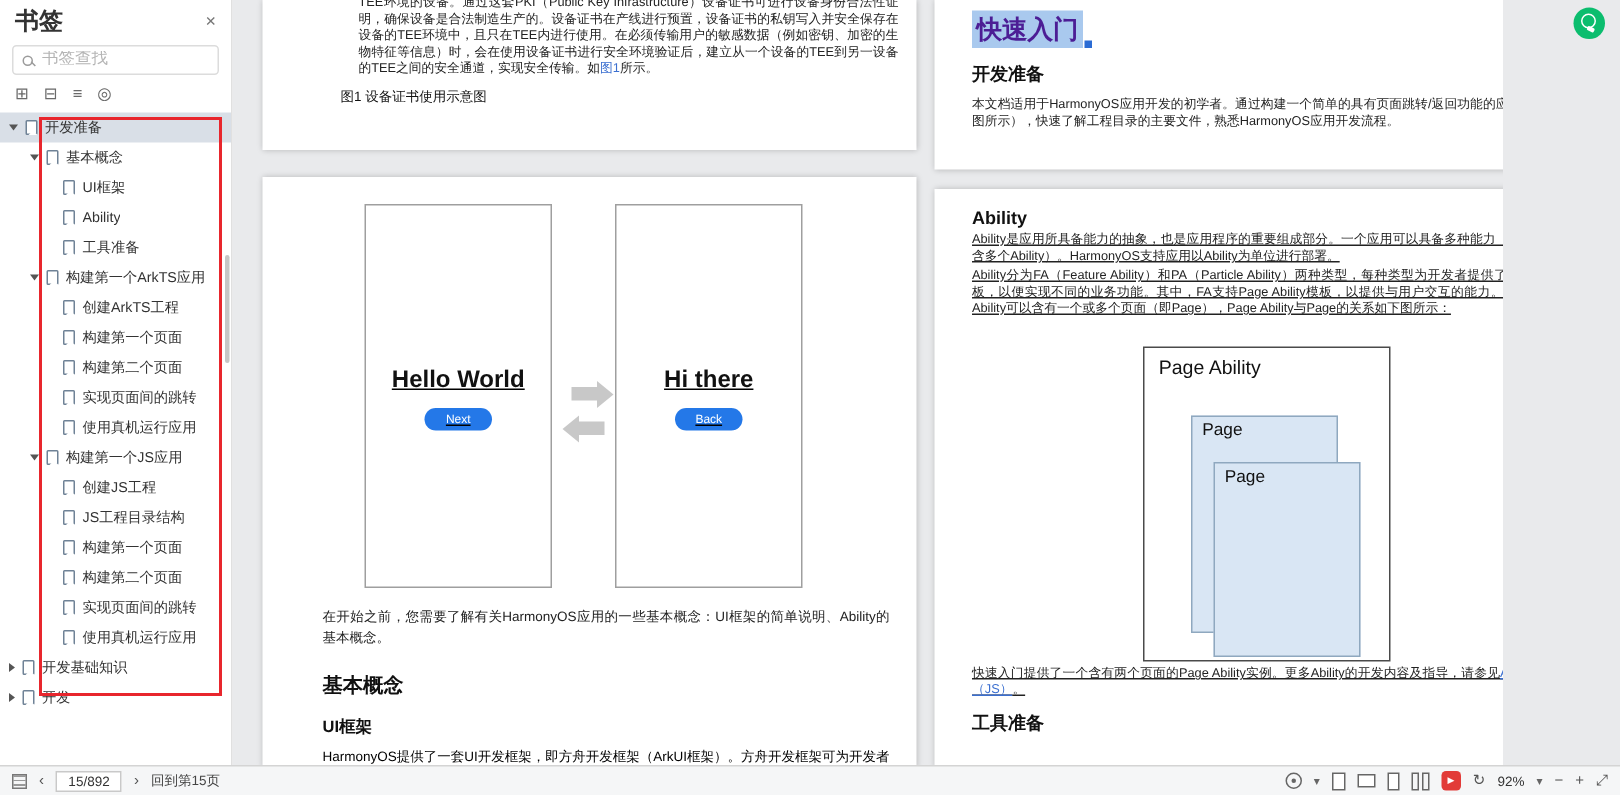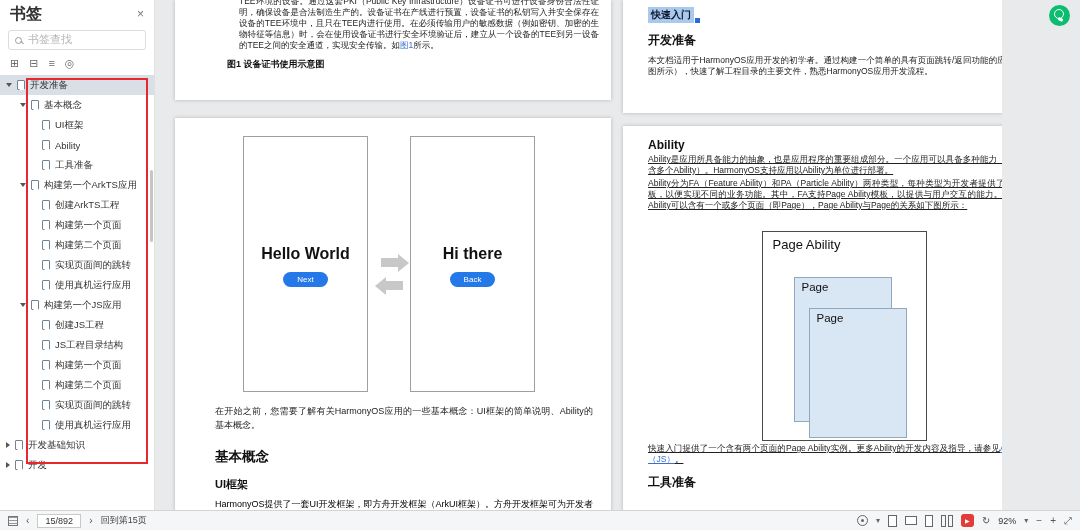--- a/index.html
+++ b/index.html
@@ -39,31 +39,31 @@
   .ptl { left:20px; top:0; width:436px; height:100px; }
   .ptr { left:468px; top:0; width:440px; height:113px; padding:0 23px 0 25px; }
   .pbl { left:20px; top:118px; width:436px; height:394px; padding:0 18px 0 40px; }
   .pbr { left:468px; top:126px; width:440px; height:386px; padding:0 23px 0 25px; }
 
   .body-sm { font-size:8.5px; line-height:11px; text-align:justify; color:#222; }
   .link { color:#3b6fd0; cursor:pointer; }
   .link.u { text-decoration:underline; }
 
   .ptl-body { margin:-4px 12px 0 64px; }
-  .fig-cap { margin:7px 0 0 40px; font-size:9px; font-weight:bold; color:#111;padding-left:12px; }
-
-  .qs-title { margin-top:7px; font-size:10px; font-weight:bold; color:#0f172a; display:flex; align-items:flex-end; }
+  .fig-cap { margin:7px 0 0 40px; font-size:9px; font-weight:normal; color:#111;padding-left:12px; }
+
+  .qs-title { margin-top:7px; font-size:17px; font-weight:bold; color:#4c1d95; display:flex; align-items:flex-end; }
   .sel { background:#a9c9ee; padding:1px 3px; }
   .sel-handle { width:5px; height:5px; background:#2b6cd4; margin-left:1px; margin-top:-14px; }
   .h2 { font-size:12px; font-weight:bold; color:#111; }
   .ptr .h2 { margin-top:9px; }
   .ptr .body-sm { margin-top:6px; }
 
   .phones { display:flex; margin:18px 0 0 28px; }
-  .phone { width:125px; height:256px; border:1px solid #9f9f9f; background:#fff; display:flex; flex-direction:column; align-items:center; padding-top:108px; flex:none; }
+  .phone { width:125px; height:256px; border:1px solid #9f9f9f; background:#fff; display:flex; flex-direction:column; align-items:center; padding-top:108px; flex:none;text-decoration:underline; }
   .phone-text { font-size:16px; font-weight:bold; color:#111; }
   .pill { margin-top:9px; background:#2478e8; color:#fff; font-size:8px; border:none; border-radius:9px; padding:3px 14px; cursor:pointer; font-family:inherit; }
   .arrows { width:42px; display:flex; flex-direction:column; align-items:center; gap:14px; margin-top:122px; flex:none; }
   .arr { position:relative; width:17px; height:9px; background:#c8c8c8; }
   .arr.r::after { content:""; position:absolute; left:17px; top:-4.5px; border-top:9px solid transparent; border-bottom:9px solid transparent; border-left:11px solid #c8c8c8; }
   .arr.l { margin-left:11px; }
   .arr.l::before { content:""; position:absolute; left:-11px; top:-4.5px; border-top:9px solid transparent; border-bottom:9px solid transparent; border-right:11px solid #c8c8c8; }
   .pbl .note { margin-top:13px; font-size:9px; line-height:13.5px; }
   .h1b { margin-top:16px; font-size:13.5px; font-weight:bold; color:#111; }
   .h3b { margin-top:11px; font-size:11px; font-weight:bold; color:#111; }

